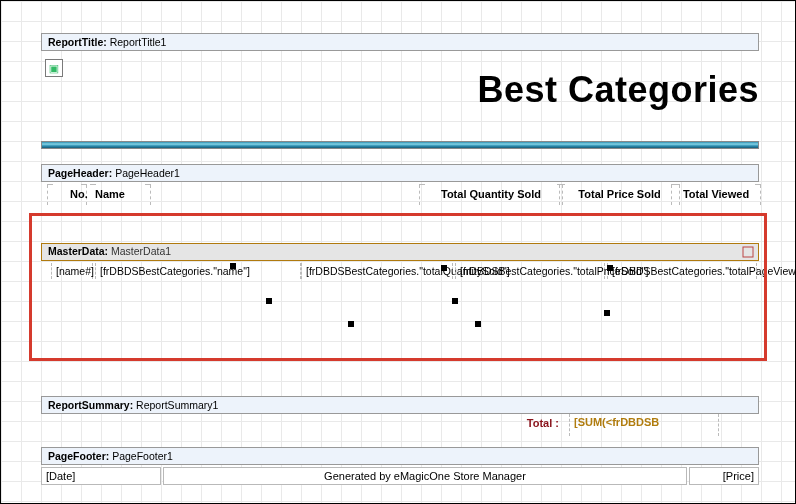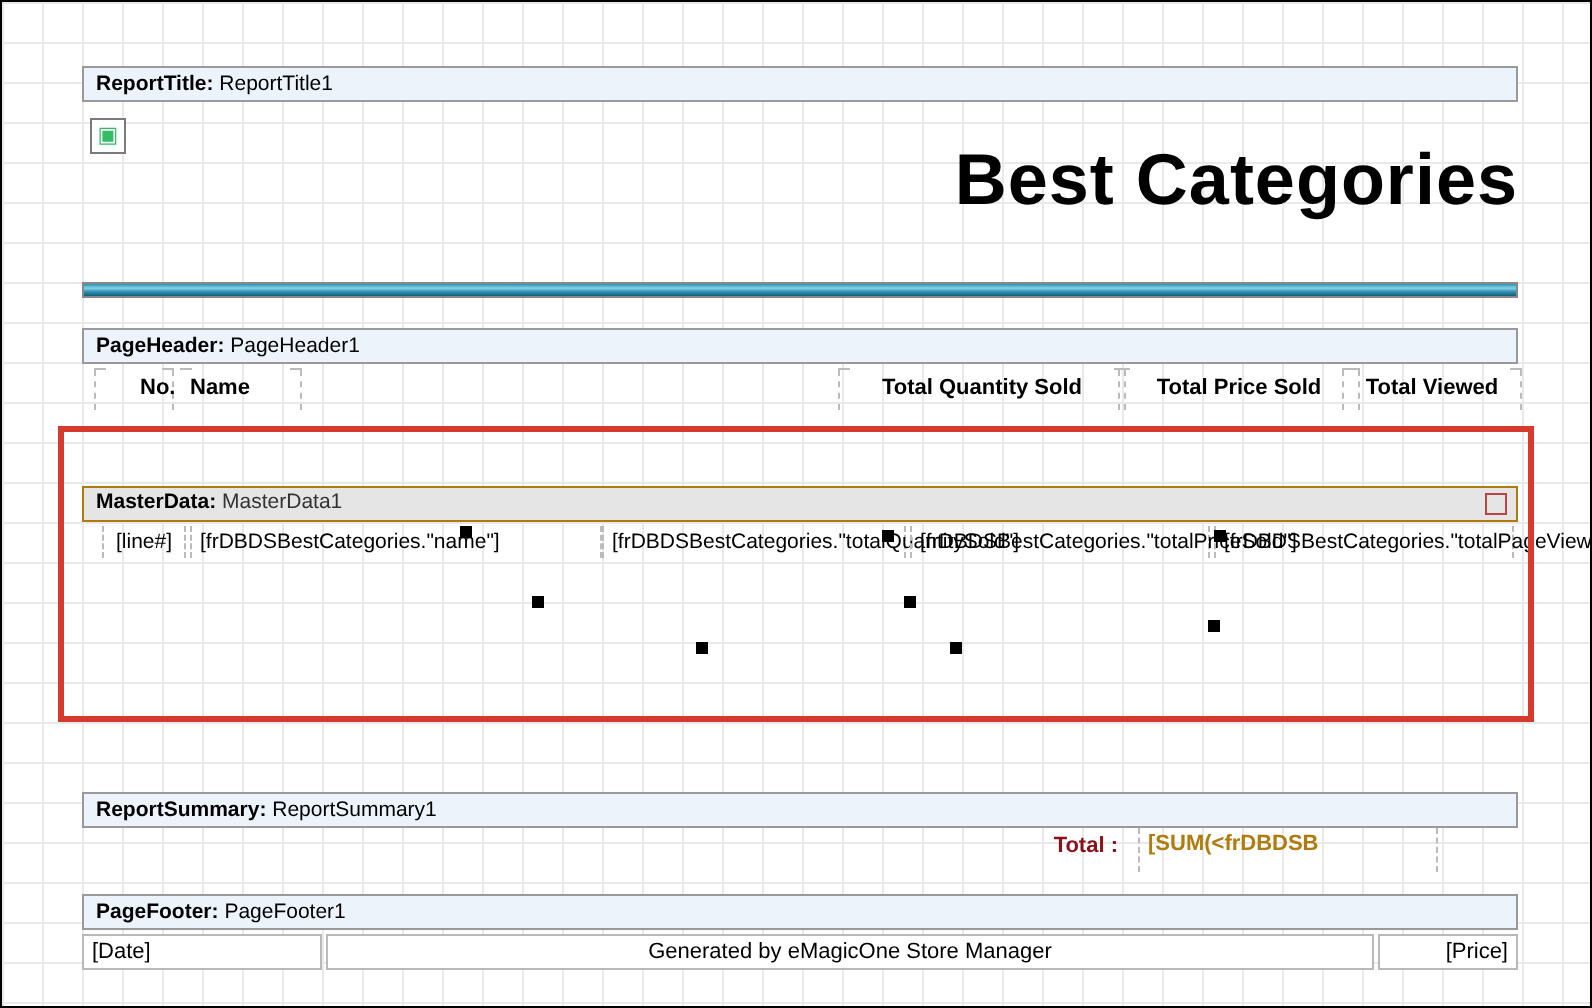--- a/index.html
+++ b/index.html
@@ -66,21 +66,21 @@
   <div class="md-head">
     <b>MasterData:</b>
     <span>MasterData1</span>
     <span class="darrow">
       <svg viewBox="0 0 12 12" width="12" height="12">
           <rect x="1" y="1" width="10" height="10" fill="none" stroke="#b44" stroke-width="1"></rect>
         </svg>
     </span>
   </div>
 
-  <div class="mdfield" style="left:50px;top:262px;width:42px">[line#]</div>
+  <div class="mdfield" style="left:50px;top:262px;width:42px">[name#]</div>
   <div class="mdfield" style="left:94px;top:262px;width:206px;text-align:left">[frDBDSBestCategories."name"]</div>
   <div class="mdfield" style="left:300px;top:262px;width:152px">[frDBDSBestCategories."totalQuantitySold"]</div>
   <div class="mdfield" style="left:454px;top:262px;width:150px">[frDBDSBestCategories."totalPriceSold"]</div>
   <div class="mdfield" style="left:606px;top:262px;width:150px">[frDBDSBestCategories."totalPageViewed"]</div>
 
   <div class="handle" style="left:229px;top:262px"></div>
   <div class="handle" style="left:265px;top:297px"></div>
   <div class="handle" style="left:347px;top:320px"></div>
   <div class="handle" style="left:451px;top:297px"></div>
   <div class="handle" style="left:474px;top:320px"></div>

